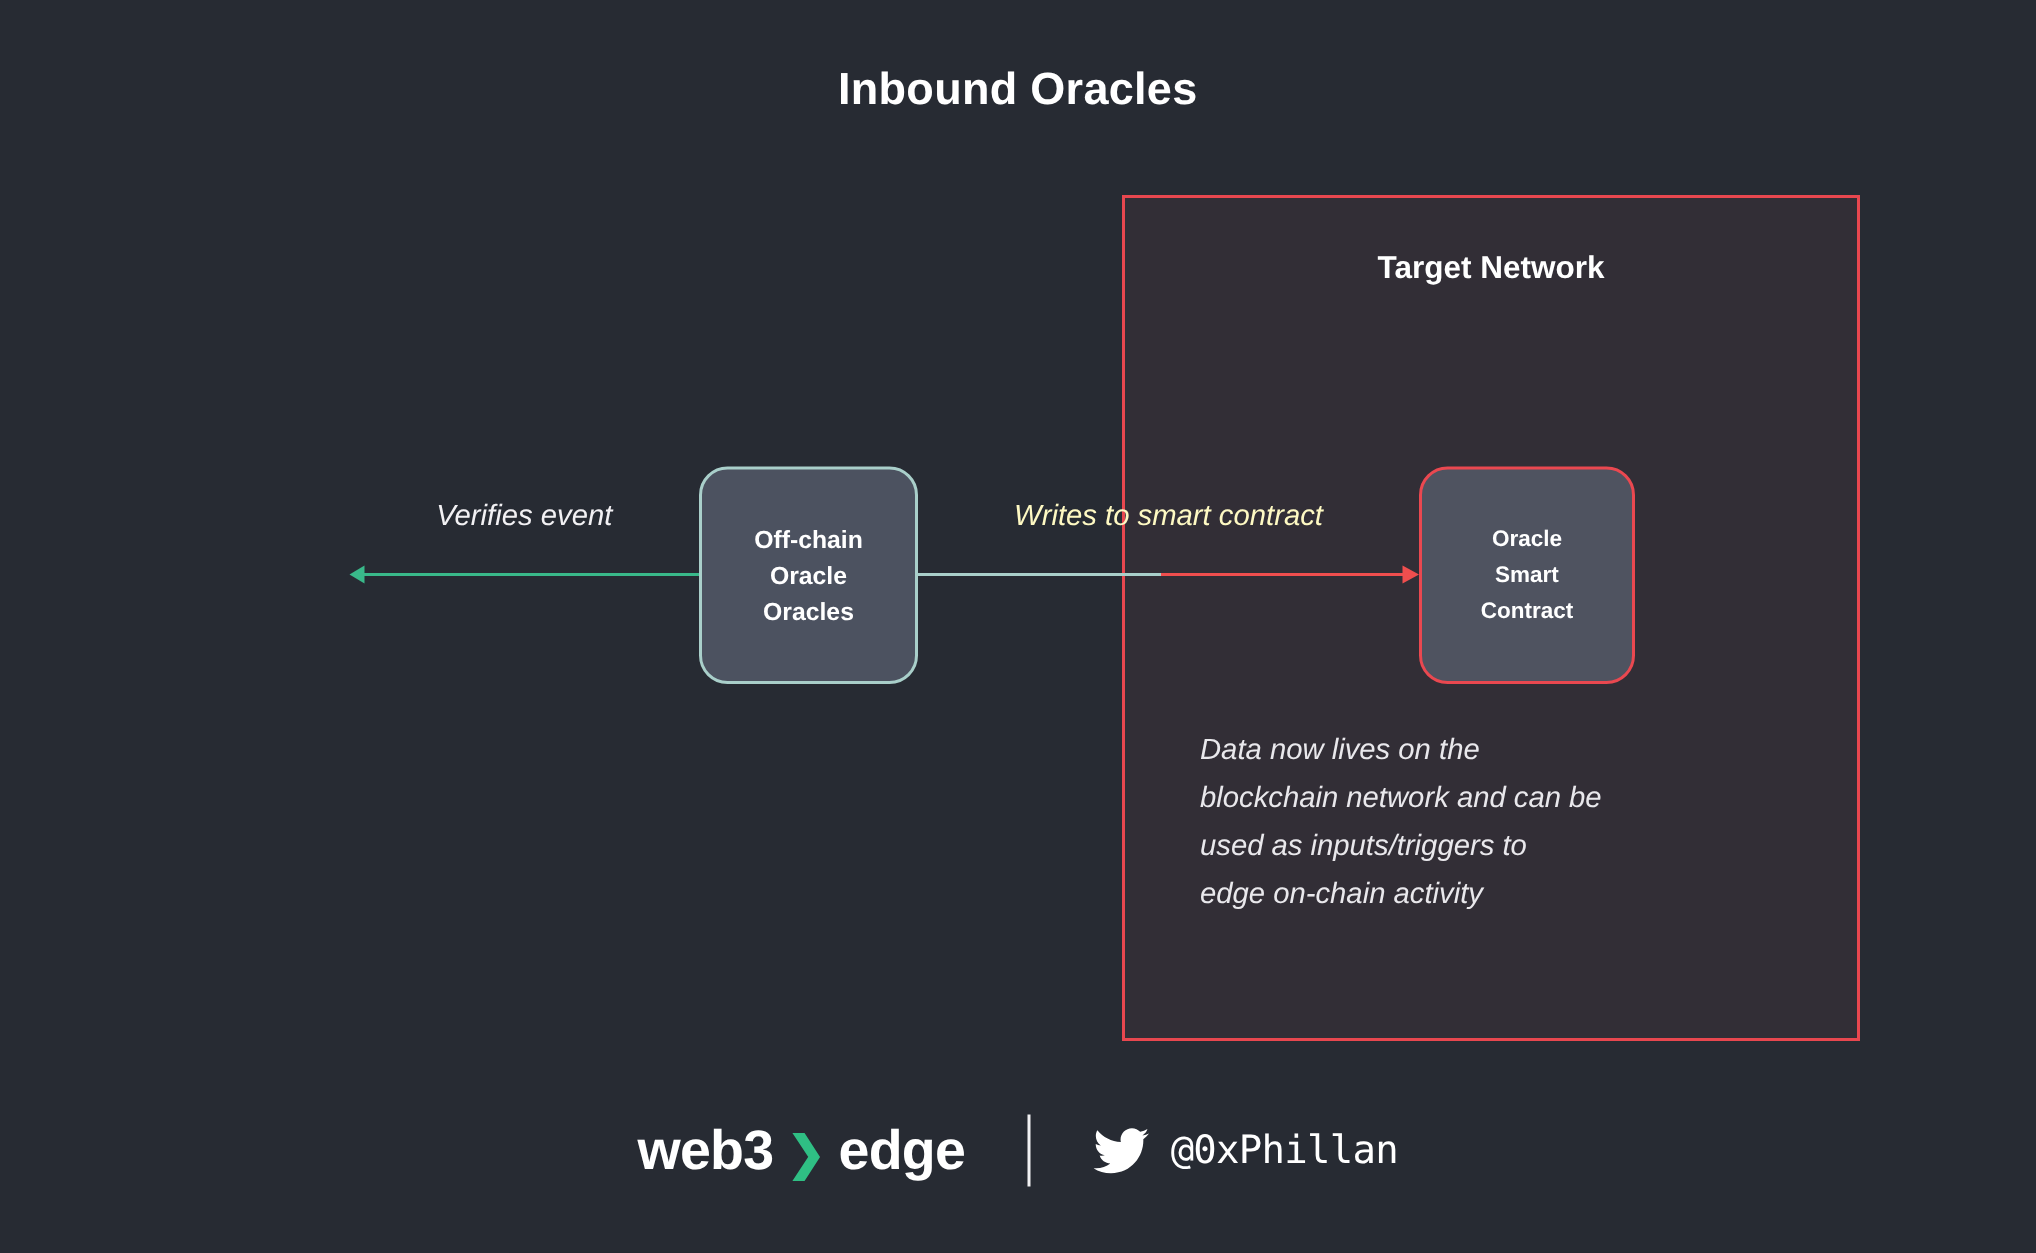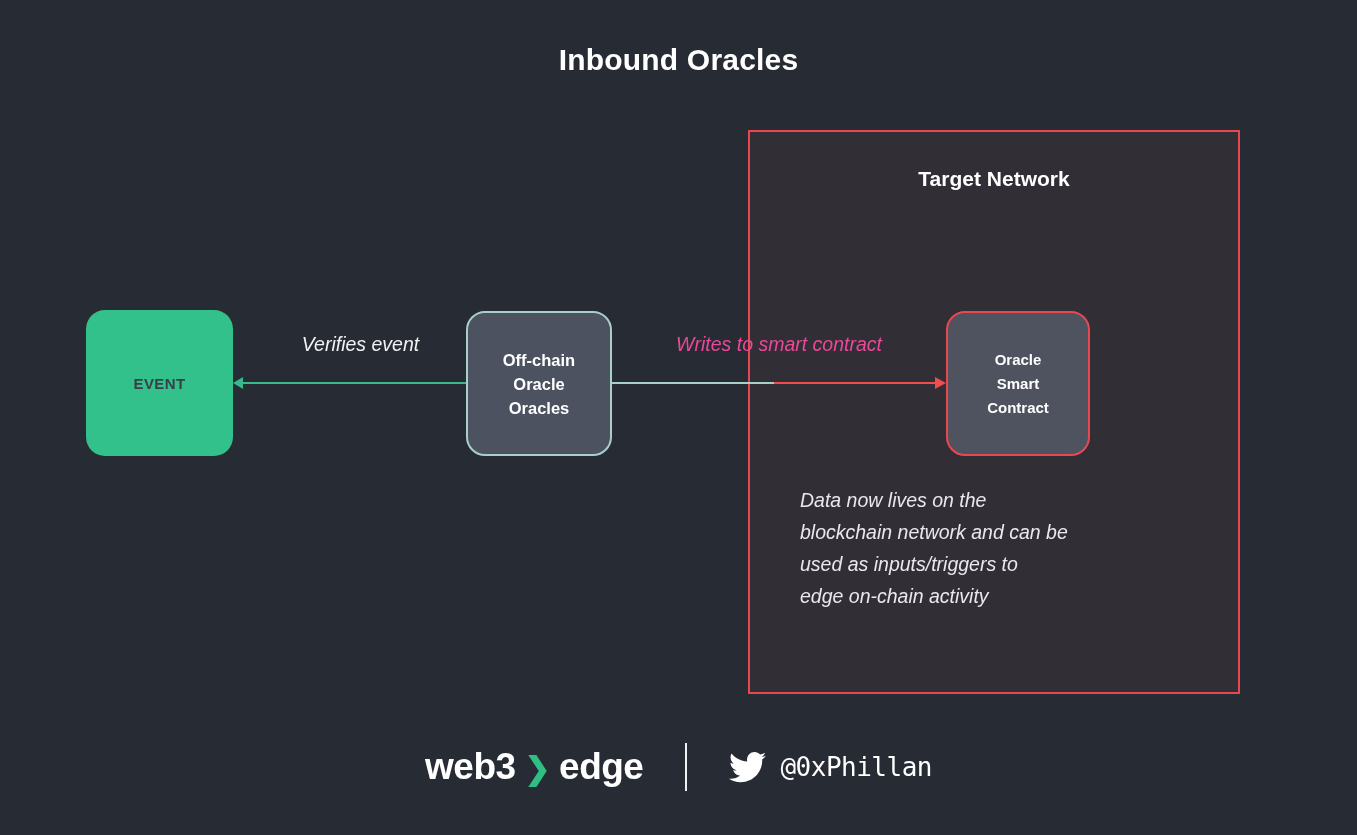--- a/index.html
+++ b/index.html
@@ -120,21 +120,20 @@
   }
   #edge-verifies .edge-label {
     position: absolute;
     left: 0;
     top: 0;
     width: 233px;
     text-align: center;
     font-size: 19.5px;
     font-style: italic;
     color: #f2f1f4;
-    padding-left: 11px;
   }
   #edge-verifies .edge-line {
     position: absolute;
     left: 8px;
     top: 49px;
     width: 225px;
     height: 2px;
     background: #39b98a;
   }
   #edge-verifies .edge-head {
@@ -158,21 +157,21 @@
     z-index: 5;
   }
   #edge-writes .edge-label {
     position: absolute;
     left: 0;
     top: 0;
     width: 334px;
     text-align: center;
     font-size: 19.5px;
     font-style: italic;
-    color: #ec4899;
+    color: #fef9c3;
     white-space: nowrap;
   }
   #edge-writes .edge-line-teal {
     position: absolute;
     left: 0px;
     top: 49px;
     width: 162px;
     height: 2px;
     background: #a9cfca;
   }
@@ -253,23 +252,20 @@
   <div id="target-network">
     <div id="target-network-title">Target Network</div>
     <div id="target-network-note">
       <div>Data now lives on the</div>
       <div>blockchain network and can be</div>
       <div>used as inputs/triggers to</div>
       <div>edge on-chain activity</div>
     </div>
   </div>
 
-  <div class="node" id="event-node">
-    <span>EVENT</span>
-  </div>
 
   <div id="edge-verifies">
     <div class="edge-label">Verifies event</div>
     <div class="edge-line"></div>
     <div class="edge-head"></div>
   </div>
 
   <div class="node" id="offchain-node">
     <div>
       <div>Off-chain</div>

